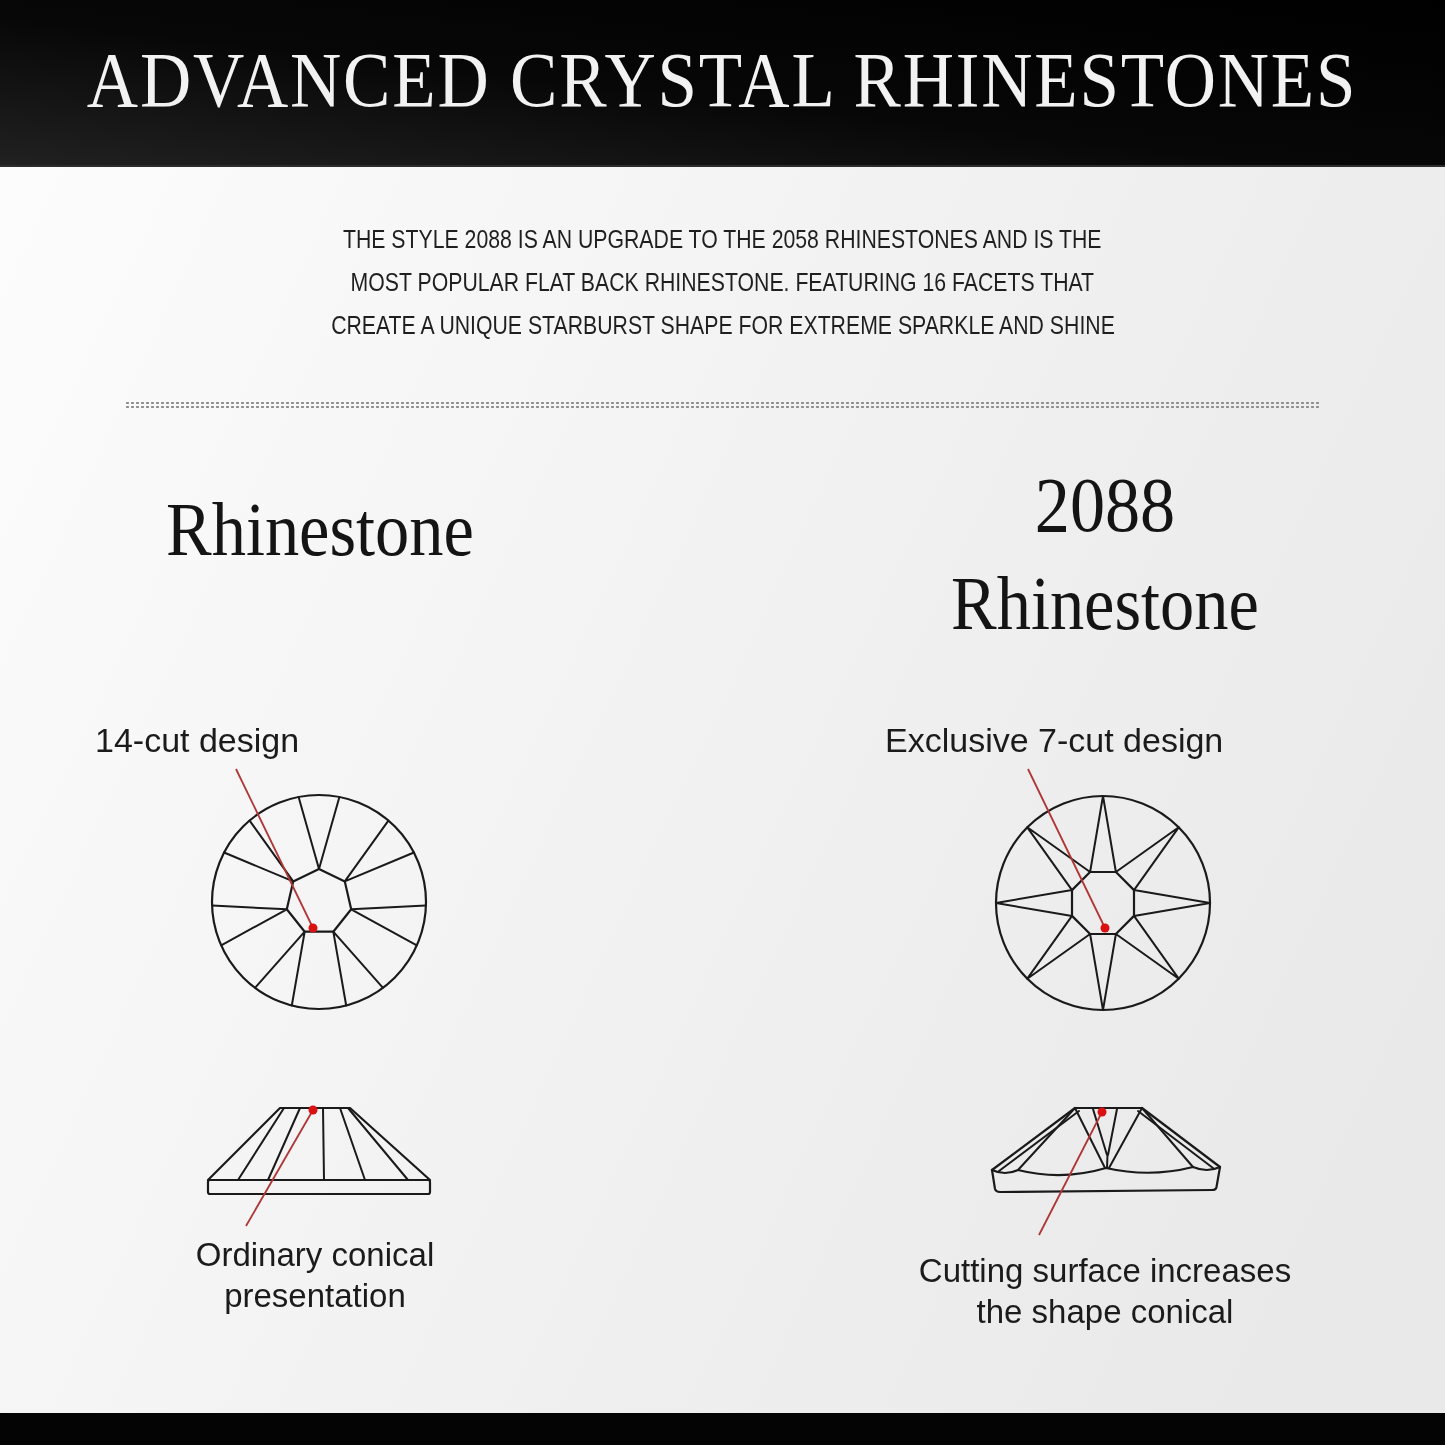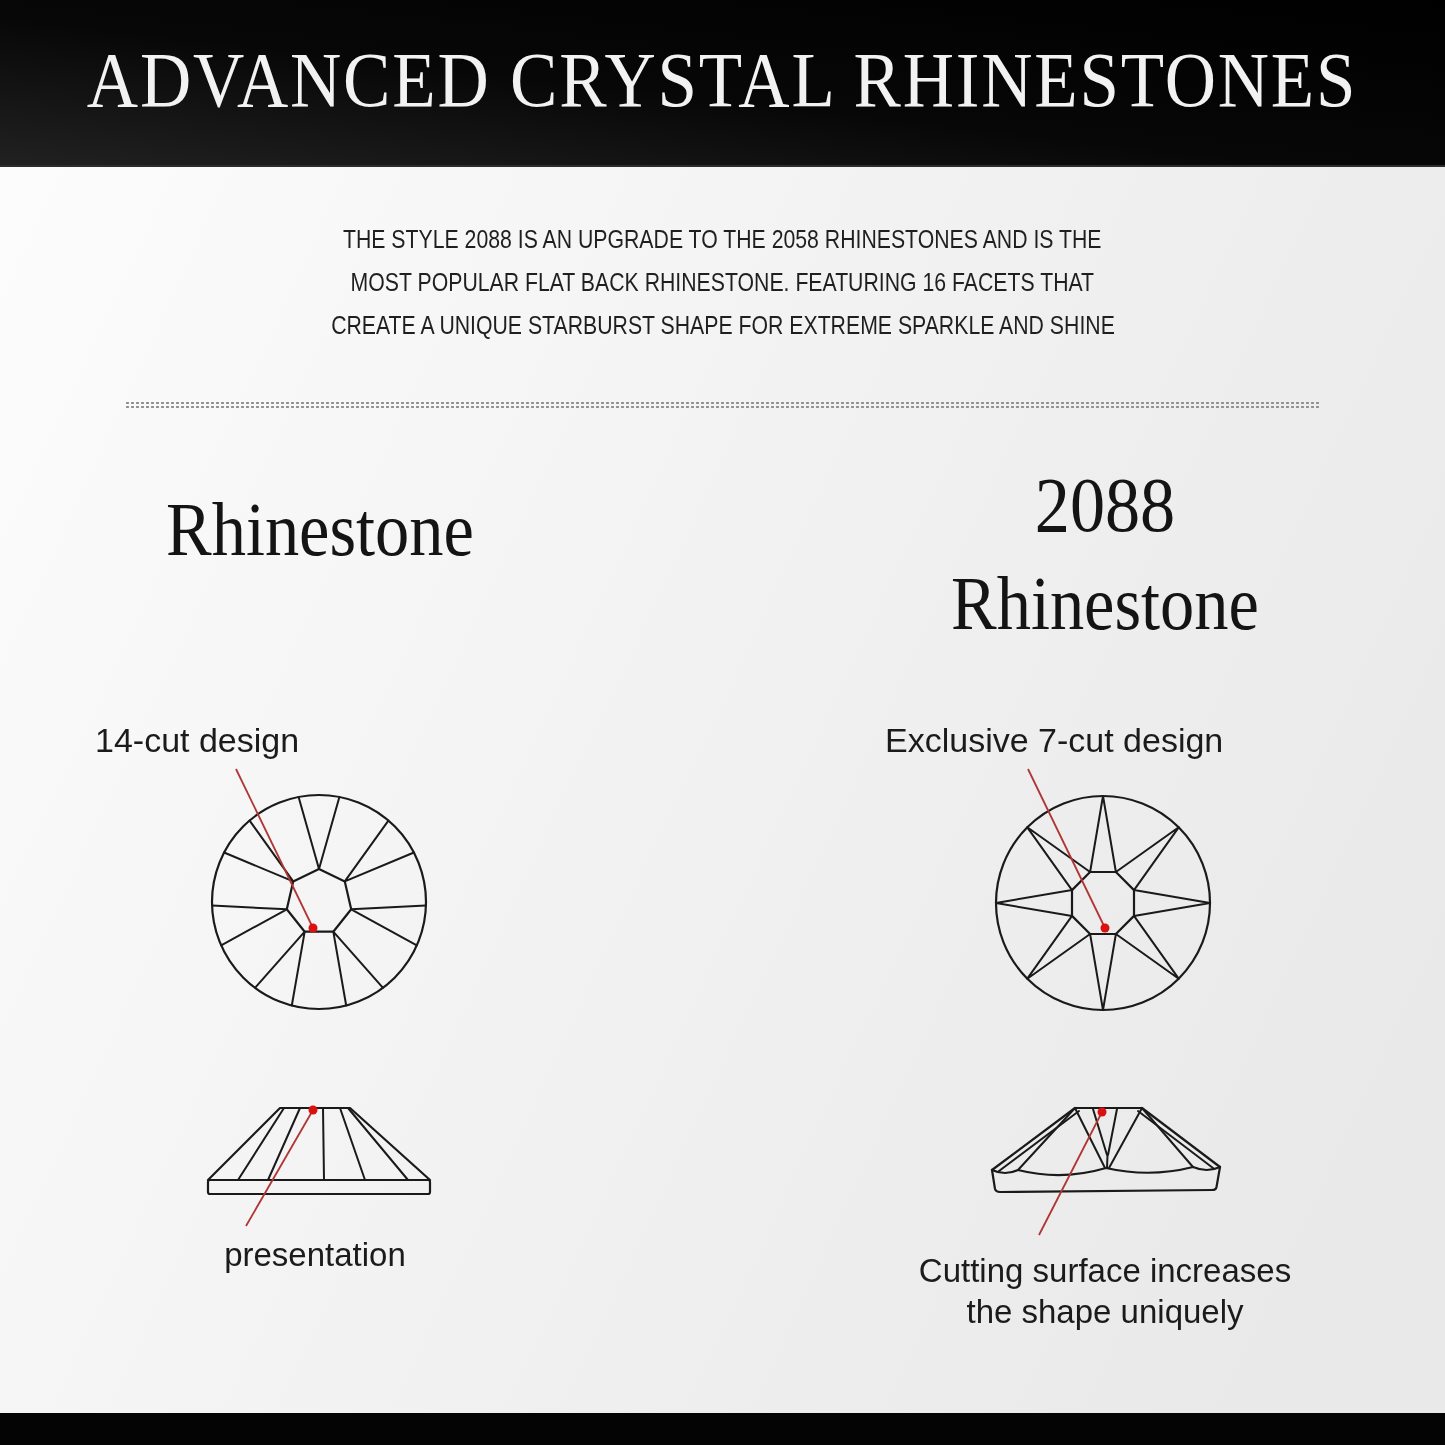--- a/index.html
+++ b/index.html
@@ -92,25 +92,26 @@
   </div>
 
   <div class="cut-label cut-label-left">
     <span>14-cut design</span>
   </div>
   <div class="cut-label cut-label-right">
     <span>Exclusive 7-cut design</span>
   </div>
 
   <div class="caption caption-left">
+    <div>Ordinary conical</div>
     <div>presentation</div>
   </div>
   <div class="caption caption-right">
     <div>Cutting surface increases</div>
-    <div>the shape uniquely</div>
+    <div>the shape conical</div>
   </div>
 
   <svg class="art" viewBox="0 0 1445 1445">
 
     <g>
       <circle class="ink" cx="319" cy="902" r="107"></circle>
       <polygon class="ink" points="319,869 293.2,881.4 286.8,909.3 304.7,931.7 333.3,931.7 351.2,909.3 344.8,881.4"></polygon>
       <path class="ink-thin" d="M319,869L298.6,797M319,869L339.4,797M293.2,881.4L224.1,852.5M293.2,881.4L249.6,820.6M286.8,909.3L221.2,945.3M286.8,909.3L212.1,905.5M304.7,931.7L291.8,1005.5M304.7,931.7L255,987.8M333.3,931.7L383,987.8M333.3,931.7L346.2,1005.5M351.2,909.3L425.9,905.5M351.2,909.3L416.8,945.3M344.8,881.4L388.4,820.6M344.8,881.4L413.9,852.5"></path>
       <line class="red-line" x1="236" y1="769" x2="313" y2="928"></line>
       <circle cx="313" cy="928" r="4.5" fill="#d91111"></circle>

